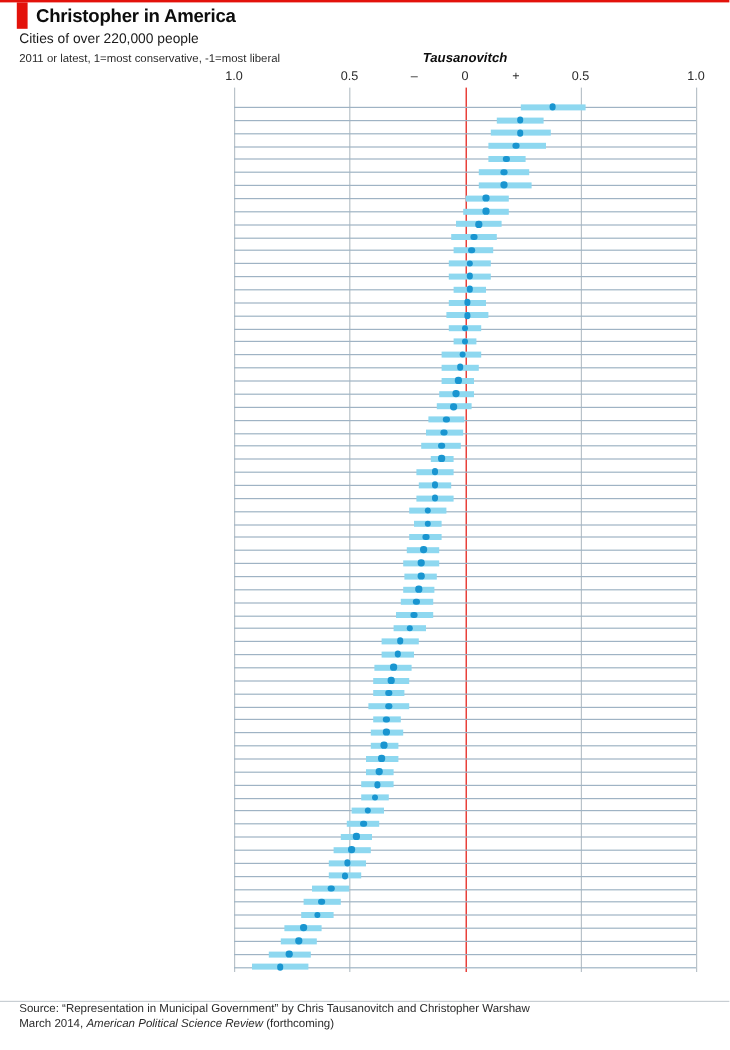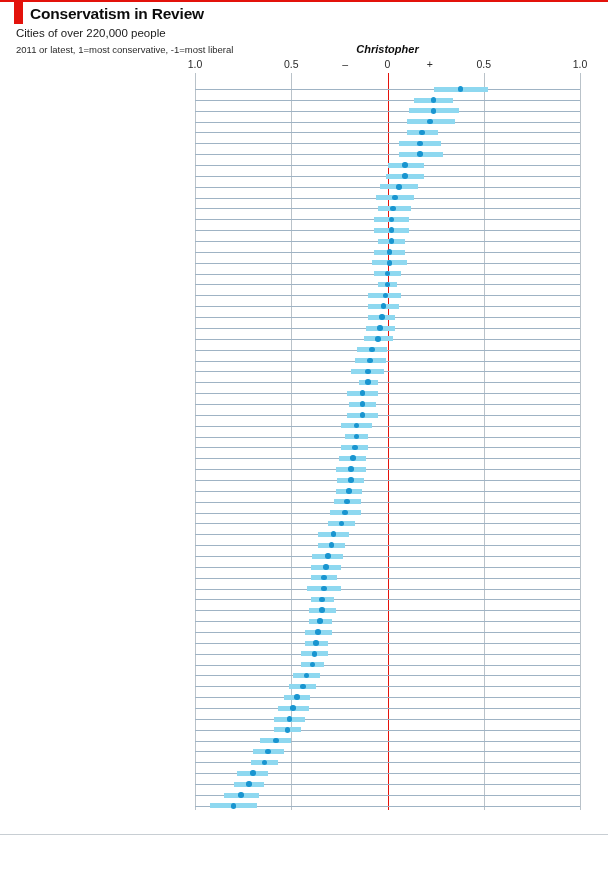--- a/index.html
+++ b/index.html
@@ -61,27 +61,27 @@
   }
   .footer i{font-style:italic;}
   .botline{position:absolute;left:0;bottom:40px;width:608px;height:1px;background:#c8ced3;}
 </style>
 </head>
 <body>
 
 <div class="topline"></div>
 <div class="redtab"></div>
 
-<div class="title">Conservatism in Review</div>
+<div class="title">Christopher in America</div>
 <div class="subtitle">Cities of over 220,000 people</div>
 <div class="units">2011 or latest, 1=most conservative, -1=most liberal</div>
 
 <div class="labelcol" id="labelcol"></div>
 <div id="plot">
-    <div class="axis-title" style="left: 387.5px;">Christopher</div>
+    <div class="axis-title" style="left: 387.5px;">Tausanovitch</div>
     <div class="tick-label" style="left: 195px;">1.0</div>
     <div class="tick-label" style="left: 291.25px;">0.5</div>
     <div class="tick-label" style="left: 387.5px;">0</div>
     <div class="tick-label" style="left: 483.75px;">0.5</div>
     <div class="tick-label" style="left: 580px;">1.0</div>
     <div class="sign-label" style="left: 345.15px;">–</div>
     <div class="sign-label" style="left: 429.85px;">+</div>
     <div class="vgrid" style="left: 195px; top: 73px; height: 736.76px;"></div>
     <div class="vgrid" style="left: 291.25px; top: 73px; height: 736.76px;"></div>
     <div class="vgrid" style="left: 483.75px; top: 73px; height: 736.76px;"></div>
@@ -285,13 +285,15 @@
     <div class="rowline" style="left: 195px; top: 794.9px; width: 385px;"></div>
     <div class="bar" style="left: 223.875px; width: 34.65px; top: 792.6px;"></div>
     <div class="dot" style="left: 238.4px; top: 792.1px;"></div>
     <div class="rowline" style="left: 195px; top: 805.76px; width: 385px;"></div>
     <div class="bar" style="left: 210.4px; width: 46.2px; top: 803.46px;"></div>
     <div class="dot" style="left: 230.7px; top: 802.96px;"></div>
   </div>
 
 <div class="botline"></div>
 <div class="footer">
+  <div>Source: “Representation in Municipal Government” by Chris Tausanovitch and Christopher Warshaw</div>
+  <div><span>March 2014, </span><i>American Political Science Review</i><span> (forthcoming)</span></div>
 </div>
 
 </body></html>

